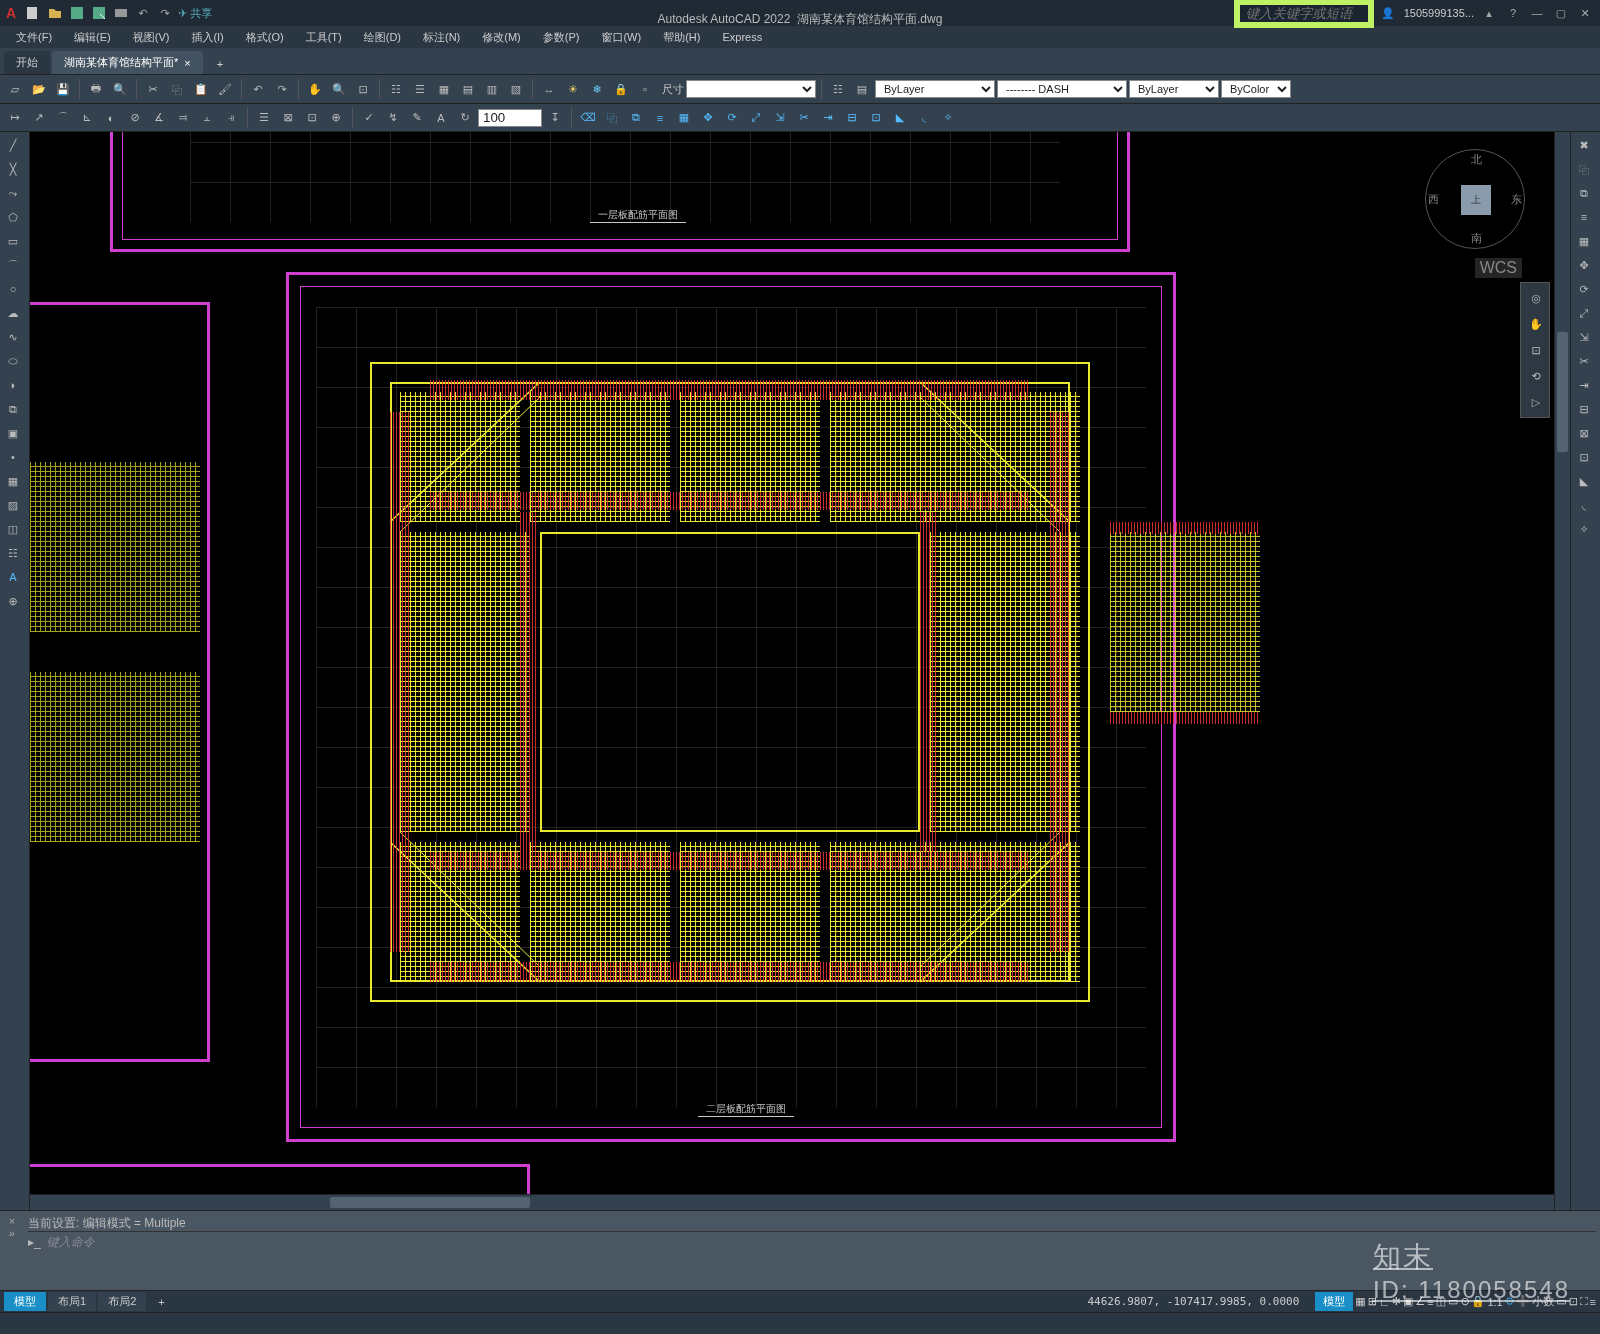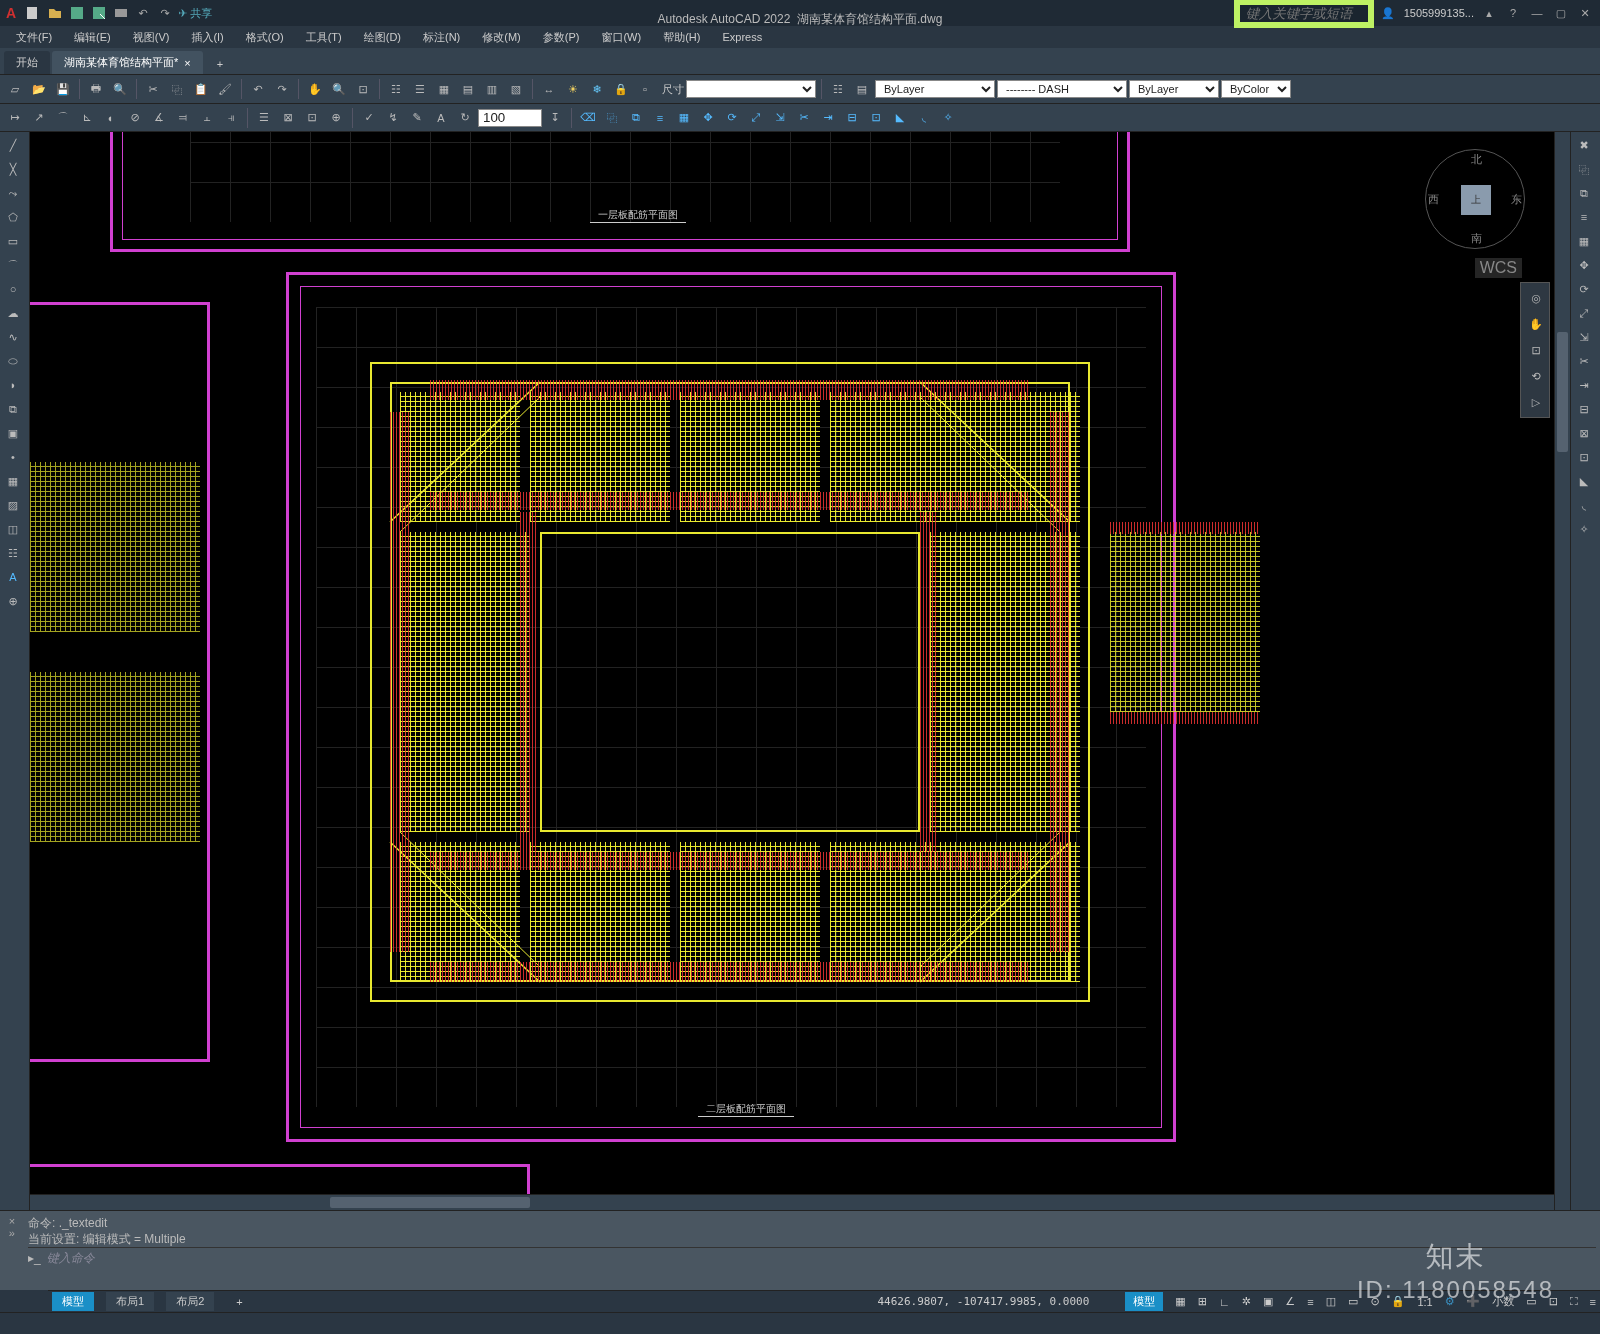--- a/index.html
+++ b/index.html
@@ -32,34 +32,34 @@
 .vc-n { top:2px; left:45px;} .vc-s{bottom:2px;left:45px;} .vc-e{right:2px;top:42px;} .vc-w{left:2px;top:42px;}
 .wcs-label{ position:absolute; top:126px; right:48px; color:#888; font-size:16px; background:#333b; padding:1px 5px;}
 .scrollbar-v { position:absolute; right:0; top:0; bottom:0; width:16px; background:#34424f; border-left:1px solid #222;}
 .scrollbar-h { position:absolute; left:0; right:16px; bottom:0; height:16px; background:#34424f; border-top:1px solid #222;}
 .sb-thumb-v { position:absolute; left:2px; right:2px; top:200px; height:120px; background:#556270; border-radius:2px;}
 .sb-thumb-h { position:absolute; top:2px; bottom:2px; left:300px; width:200px; background:#556270; border-radius:2px;}
 .cmdarea { height:80px; background:#4a5661; border-top:1px solid #222; display:flex; }
 .cmdx { width:24px; display:flex; align-items:flex-start; justify-content:center; color:#aaa; padding-top:4px;}
 .cmdtext { flex:1; font-family:Consolas,monospace; font-size:12px; color:#bbb; padding:4px; line-height:16px; }
 .cmdline { border-top:1px solid #333; padding:2px 0; display:flex; gap:6px; align-items:center;}
-.layouttabs { height:22px; background:#2a3642; display:flex; align-items:center; gap:12px; padding:0 4px; border-top:1px solid #222;margin-left:48px;}
+.layouttabs { height:22px; background:#2a3642; display:flex; align-items:center; gap:2px; padding:0 4px; border-top:1px solid #222;}
 .ltab { padding:2px 10px; background:#34424f; color:#ccc; cursor:pointer; font-size:11px; }
 .ltab.active { background:#1a8fc7; color:#fff; }
 .statusbar { height:22px; background:#2a3642; display:flex; align-items:center; gap:8px; padding:0 8px; color:#ccc; border-top:1px solid #222; font-size:11px;}
 .coords { font-family:Consolas,monospace;text-align:right; }
 
 .rect { position:absolute; border:1px solid; }
 .magenta { border-color:#d040d0; }
 .yellow { border-color:#e8e830; }
 .grid { position:absolute; border:0; background:linear-gradient(to right,#555 1px,transparent 1px) 0 0/40px 100%, linear-gradient(to bottom,#555 1px,transparent 1px) 0 0/100% 40px; opacity:0.4;}
 .seats { position:absolute; background:repeating-linear-gradient(90deg,#e8e830 0,#e8e830 1px,transparent 1px,transparent 5px),repeating-linear-gradient(0deg,#e8e830 0,#e8e830 1px,transparent 1px,transparent 5px); }
 .redblk { position:absolute; background:repeating-linear-gradient(90deg,#e03030 0,#e03030 1px,transparent 1px,transparent 3px); opacity:.9;}
 .dwg-label { position:absolute; color:#ccc; font-size:10px; border-bottom:1px solid #ccc; padding:0 8px;}
-.watermark { position:absolute; bottom:30px; right:46px; color:rgba(255,255,255,.6); font-size:28px; font-weight:300; letter-spacing:2px; text-align:center;}
+.watermark { position:absolute; bottom:30px; right:30px; color:rgba(255,255,255,.6); font-size:28px; font-weight:300; letter-spacing:2px; text-align:left;text-decoration:underline;}
 .watermark .id { font-size:24px; }
 .share-link{color:#5ab;cursor:pointer;display:flex;gap:3px;align-items:center;}
 svg{display:block;}
 </style>
 </head>
 <body>
 
 <div class="titlebar">
   <span class="logo">A</span>
   <span class="tb-icon">
@@ -346,21 +346,20 @@
     <span class="tbtn">⊡</span>
     <span class="tbtn">◣</span>
     <span class="tbtn">◟</span>
     <span class="tbtn">✧</span>
   </div>
 </div>
 
 <div class="cmdarea">
   <div class="cmdx">×<br>»</div>
   <div class="cmdtext">
-    <div>命令: ._textedit</div>
     <div>当前设置: 编辑模式 = Multiple</div>
     <div class="cmdline">
       <span>▸_</span>
       <span style="font-style:italic;color:#889">键入命令</span>
     </div>
   </div>
 </div>
 
 <div class="layouttabs">
   <div class="ltab active">模型</div>

